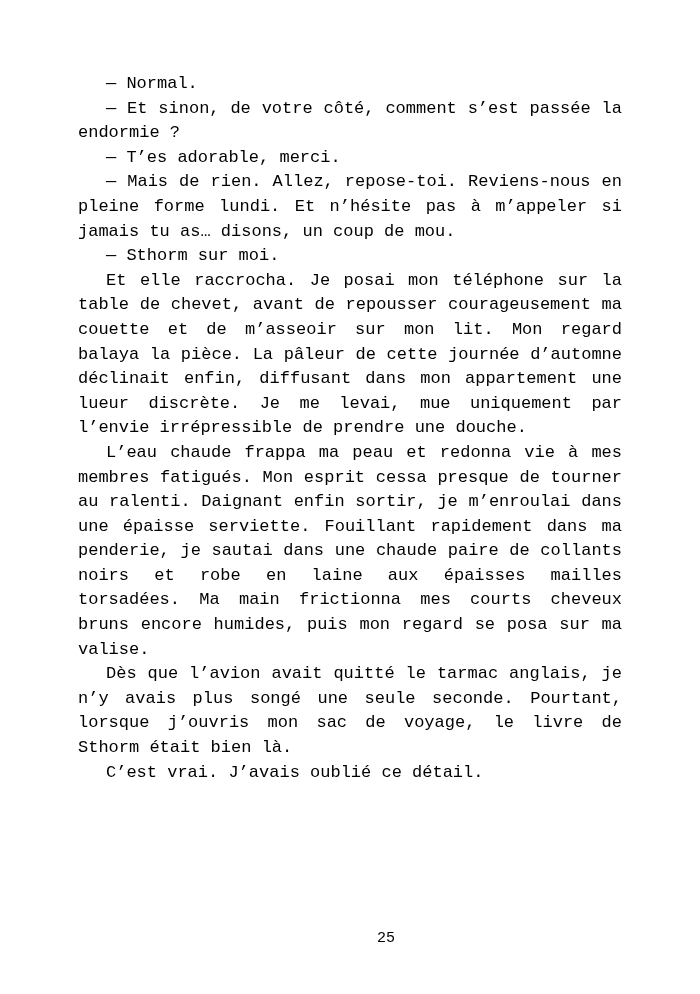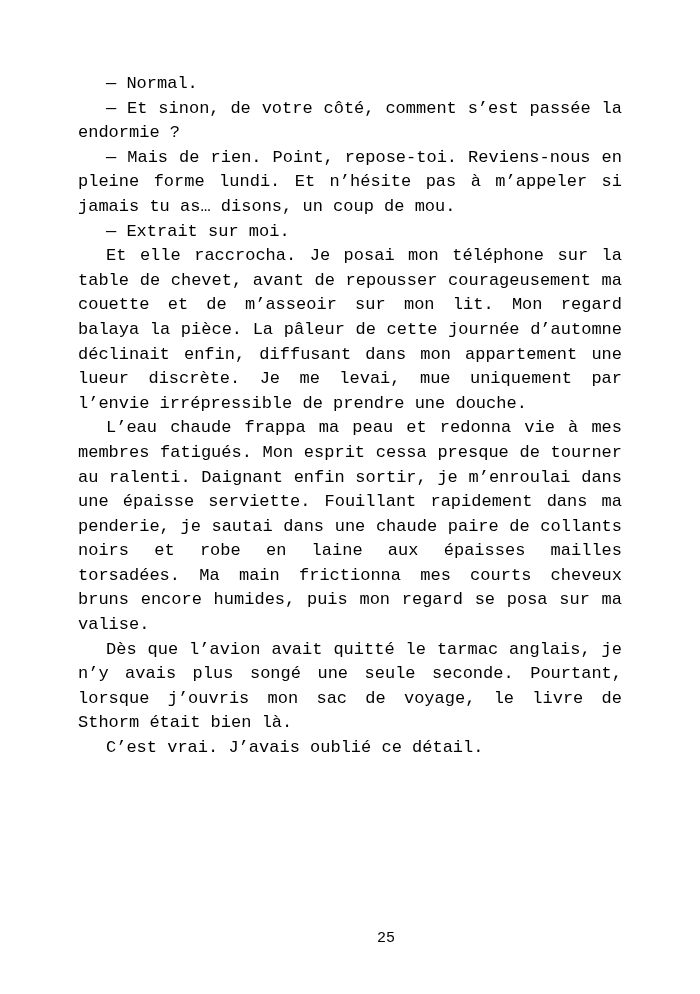--- a/index.html
+++ b/index.html
@@ -59,21 +59,22 @@
     padding-left: 36px;
   }
 </style>
 </head>
 <body>
 
 <div class="page">
   <div class="body-text" id="paragraphs">
       <p class="para">— Normal.</p>
       <p class="para">— Et sinon, de votre côté, comment s’est passée la endormie ?</p>
-      <p class="para">— Mais de rien. Point, repose-toi. Reviens-nous en pleine forme lundi. Et n’hésite pas à m’appeler si jamais tu as… disons, un coup de mou.</p>
-      <p class="para">— Extrait sur moi.</p>
+      <p class="para">— T’es adorable, merci.</p>
+      <p class="para">— Mais de rien. Allez, repose-toi. Reviens-nous en pleine forme lundi. Et n’hésite pas à m’appeler si jamais tu as… disons, un coup de mou.</p>
+      <p class="para">— Sthorm sur moi.</p>
       <p class="para">Et elle raccrocha. Je posai mon téléphone sur la table de chevet, avant de repousser courageusement ma couette et de m’asseoir sur mon lit. Mon regard balaya la pièce. La pâleur de cette journée d’automne déclinait enfin, diffusant dans mon appartement une lueur discrète. Je me levai, mue uniquement par l’envie irrépressible de prendre une douche.</p>
       <p class="para">L’eau chaude frappa ma peau et redonna vie à mes membres fatigués. Mon esprit cessa presque de tourner au ralenti. Daignant enfin sortir, je m’enroulai dans une épaisse serviette. Fouillant rapidement dans ma penderie, je sautai dans une chaude paire de collants noirs et robe en laine aux épaisses mailles torsadées. Ma main frictionna mes courts cheveux bruns encore humides, puis mon regard se posa sur ma valise.</p>
       <p class="para">Dès que l’avion avait quitté le tarmac anglais, je n’y avais plus songé une seule seconde. Pourtant, lorsque j’ouvris mon sac de voyage, le livre de Sthorm était bien là.</p>
       <p class="para">C’est vrai. J’avais oublié ce détail.</p>
     </div>
   <div class="page-number">25</div>
 </div>
 
 </body></html>

